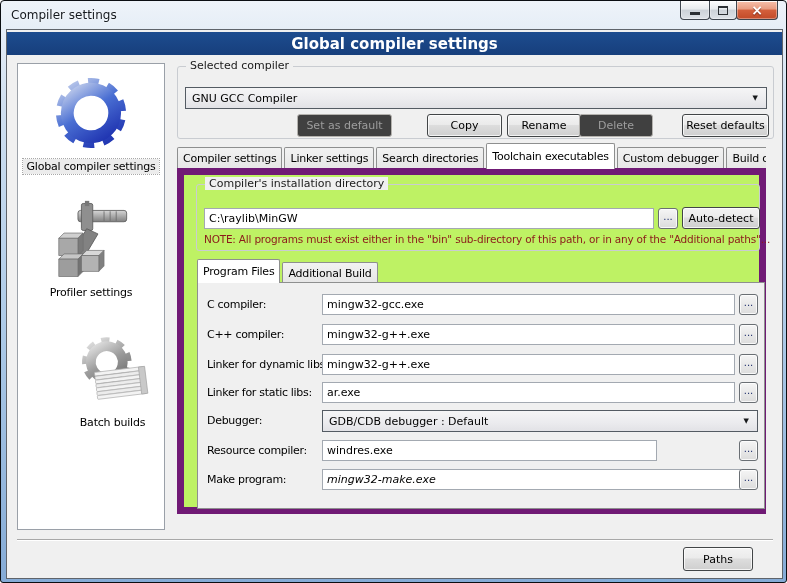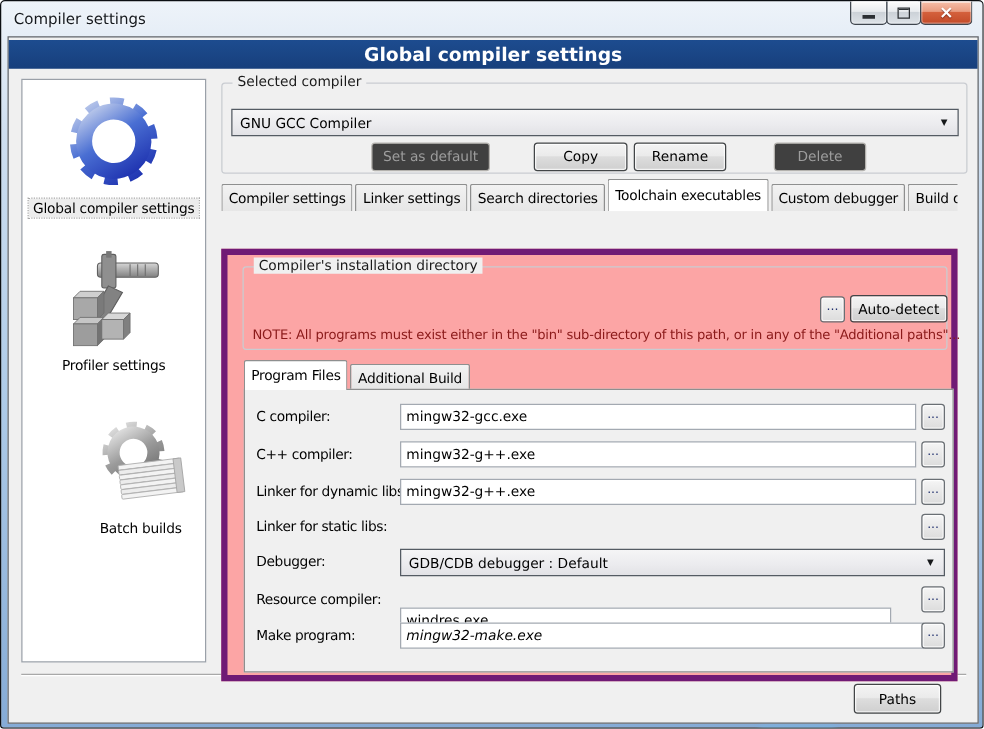--- a/index.html
+++ b/index.html
@@ -106,21 +106,21 @@
   .tab {
     flex:0 0 auto; height:22px; padding:0 5px; margin-right:2px;
     border:1px solid #8e8f8f; border-bottom:none; border-radius:2px 2px 0 0;
     background:linear-gradient(180deg,#f2f2f2,#e6e6e6);
     font-size:11px; letter-spacing:-0.2px; color:#000;
     display:flex; align-items:center; white-space:nowrap; cursor:default;
   }
   .tab.active { height:26px; background:#ffffff; position:relative; z-index:3; }
 
   .panel {
-    position:absolute; background:#fca5a5; border:5px solid #701a75; z-index:2;margin-top:31px;
+    position:absolute; background:#bef264; border:7px solid #701a75; z-index:2;
   }
   .innerbox { position:absolute; background:#f0f0f0; border:1px solid #8e8f8f; }
 
   .note-text { position:absolute; font-size:10.5px; letter-spacing:-0.2px; color:#8b1a1a; white-space:nowrap; }
 
   .field-label { position:absolute; font-size:11px; letter-spacing:-0.3px; color:#000; white-space:nowrap; }
 
   .divider { position:absolute; height:2px; border-top:1px solid #a8a8a8; border-bottom:1px solid #ffffff; }
 </style>
 </head>
@@ -231,37 +231,39 @@
       <span class="gb-label">Selected compiler</span>
     </div>
     <div class="combo" style="left:178px; top:57px; width:582px; height:22px;">
       <span>GNU GCC Compiler</span>
       <span class="arrow">▼</span>
     </div>
 
     <div class="btn disabled" style="left:290px; top:84px; width:95px;">Set as default</div>
     <div class="btn" style="left:420px; top:84px; width:75px;">Copy</div>
     <div class="btn" style="left:500px; top:84px; width:74px;">Rename</div>
-    <div class="btn disabled" style="left:612px; top:84px; width:74px;">Delete</div>
+    <div class="btn disabled" style="left:572px; top:84px; width:74px;">Delete</div>
+    <div class="btn" style="left:675px; top:84px; width:87px;">Reset defaults</div>
 
     <div class="tabstrip" style="left:170px; top:113px; width:589px; height:26px;">
       <div class="tab">Compiler settings</div>
       <div class="tab">Linker settings</div>
       <div class="tab">Search directories</div>
       <div class="tab active">Toolchain executables</div>
       <div class="tab">Custom debugger</div>
       <div class="tab">Build options</div>
 
     </div>
 
     <div class="panel" style="left:170px; top:138px; width:589px; height:346px;">
 
       <div class="groupbox" style="left:12px; top:9px; width:564px; height:67px; border-color:#c9ccd1;">
         <span class="gb-label" style="background:#f0f0f0;">Compiler's installation directory</span>
       </div>
+      <input class="textbox" style="left: 20px; top: 33px; width: 450px;" value="C:\raylib\MinGW">
       <div class="browse-btn" style="left:474px; top:33px;">...</div>
       <div class="btn" style="left:498px; top:32px; width:78px; position:absolute; height:22px;">Auto-detect</div>
       <div class="note-text" style="left:20px; top:58px;">NOTE: All programs must exist either in the "bin" sub-directory of this path, or in any of the "Additional paths"...</div>
 
       <div class="tabstrip" style="left:13px; top:84px; width:560px; height:24px;">
         <div class="tab active" style="height:24px;">Program Files</div>
         <div class="tab" style="height:21px;">Additional Build</div>
       </div>
 
       <div class="innerbox" style="left:13px; top:107px; width:568px; height:227px;">
@@ -272,30 +274,31 @@
 
         <span class="field-label" style="left:9px; top:45px;">C++ compiler:</span>
         <input class="textbox" style="left: 124px; top: 41px; width: 413px;" value="mingw32-g++.exe">
         <div class="browse-btn" style="left:541px; top:41px; width:19px;">...</div>
 
         <span class="field-label" style="left:9px; top:75px;">Linker for dynamic libs:</span>
         <input class="textbox" style="left: 124px; top: 71px; width: 413px;" value="mingw32-g++.exe">
         <div class="browse-btn" style="left:541px; top:71px; width:19px;">...</div>
 
         <span class="field-label" style="left:9px; top:103px;">Linker for static libs:</span>
+        <input class="textbox" style="left: 124px; top: 99px; width: 413px;" value="ar.exe">
         <div class="browse-btn" style="left:541px; top:99px; width:19px;">...</div>
 
         <span class="field-label" style="left:9px; top:131px;">Debugger:</span>
         <div class="combo" style="left:124px; top:127px; width:436px; height:22px;">
           <span>GDB/CDB debugger : Default</span>
           <span class="arrow">▼</span>
         </div>
 
         <span class="field-label" style="left:9px; top:161px;">Resource compiler:</span>
-        <input class="textbox" style="left: 124px; top: 174px; width: 393px;" value="windres.exe">
+        <input class="textbox" style="left: 124px; top: 157px; width: 335px;" value="windres.exe">
         <div class="browse-btn" style="left:541px; top:157px; width:19px;">...</div>
 
         <span class="field-label" style="left:9px; top:190px;">Make program:</span>
         <input class="textbox" style="left: 124px; top: 186px; width: 419px; font-style: italic;" value="mingw32-make.exe">
         <div class="browse-btn" style="left:541px; top:186px; width:19px;">...</div>
 
       </div>
     </div>
 
     <div class="divider" style="left:10px; top:509px; width:756px;"></div>

